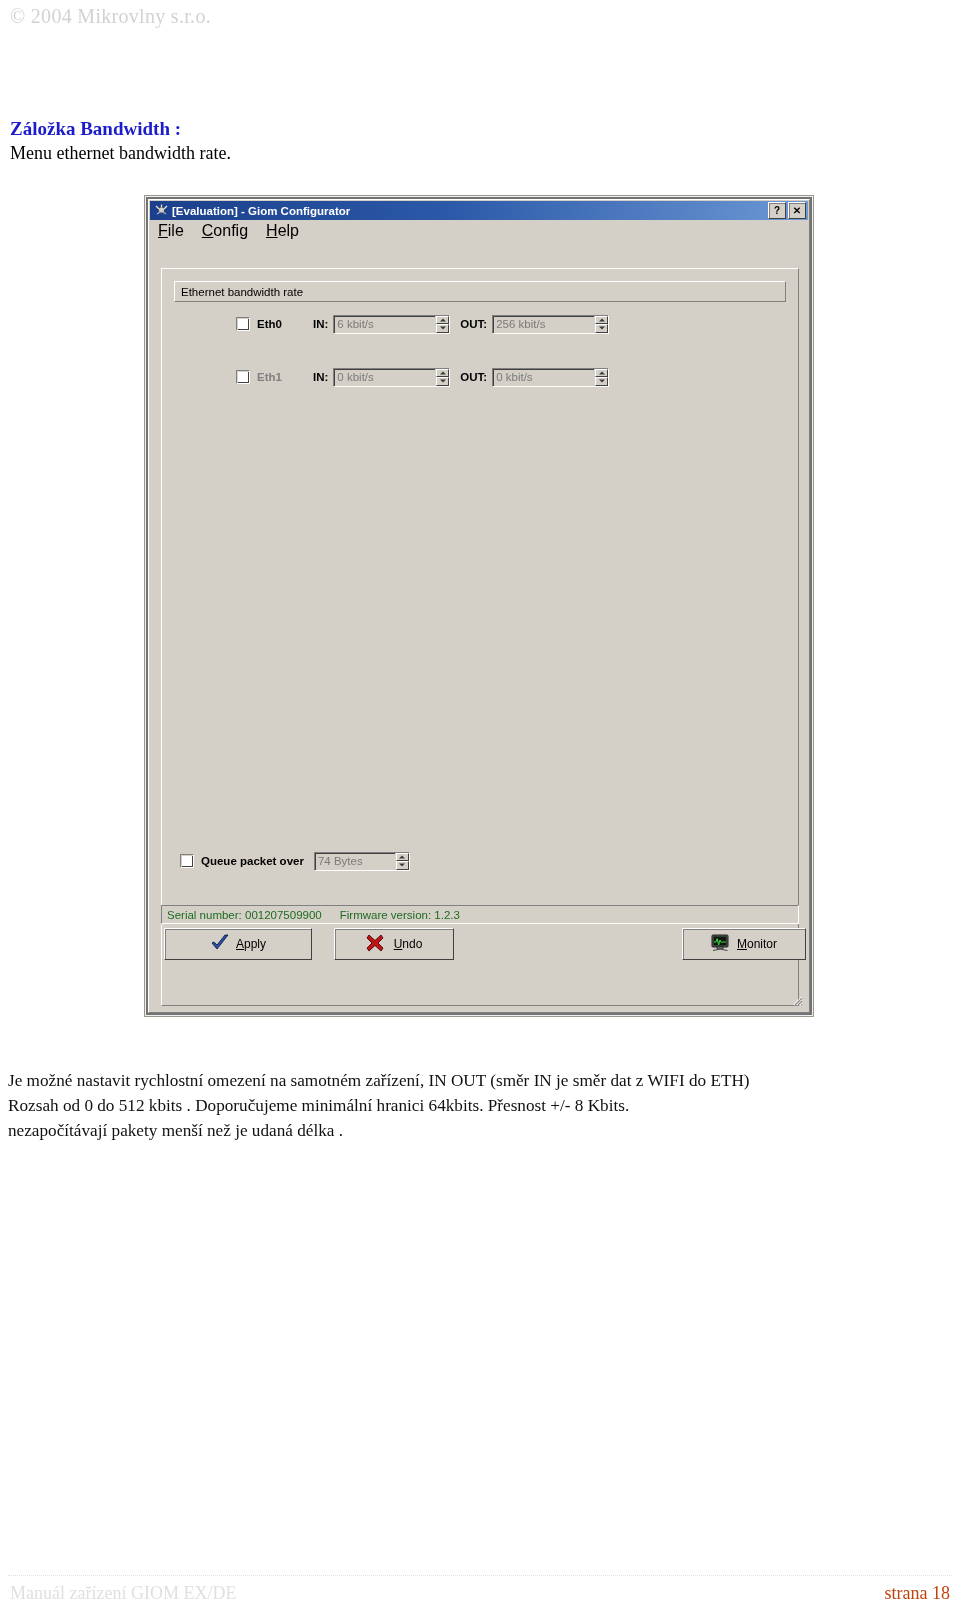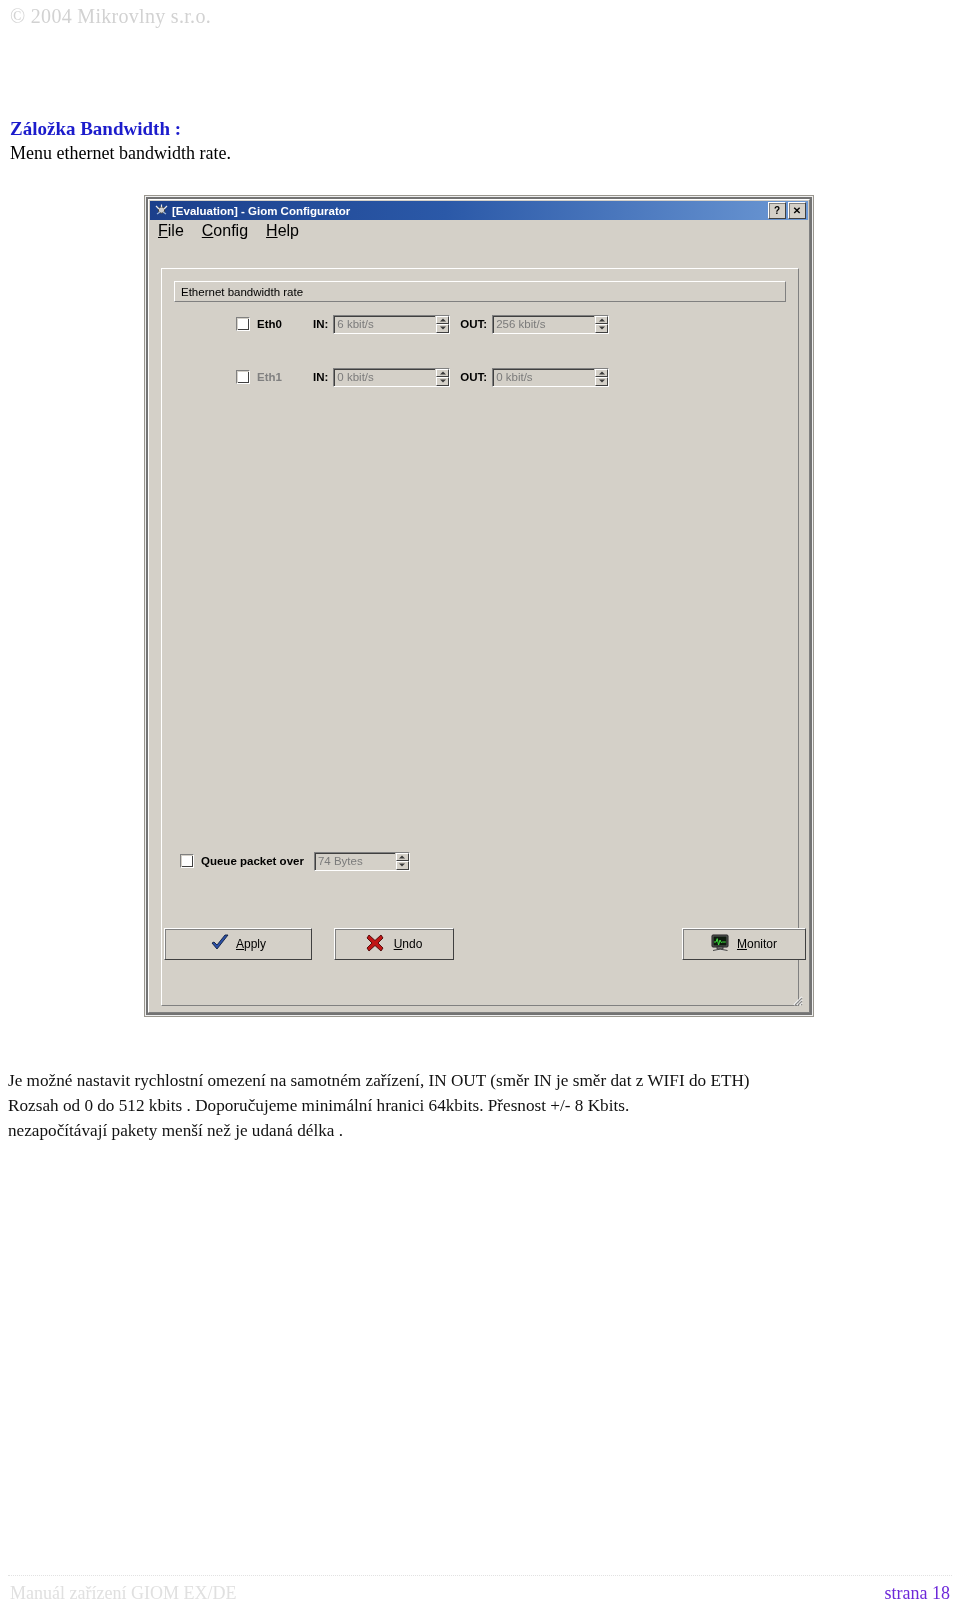--- a/index.html
+++ b/index.html
@@ -56,21 +56,21 @@
   .footer-left {
     position: absolute;
     left: 10px; top: 1583px;
     font-size: 18px;
     color: #e0e0e0;
   }
   .footer-right {
     position: absolute;
     right: 10px; top: 1583px;
     font-size: 18px;
-    color: #6d28d9;
+    color: #c2410c;
   }
 
   
   .app-window {
     position: absolute;
     left: 144px; top: 195px;
     width: 668px;
     height: 820px;
     background: #737373;
     border: 1px solid #9a978f;
@@ -425,20 +425,30 @@
           <span class="spin" style="width:94px;">
             <span class="spin-in" style="flex:1;">74 Bytes</span>
             <span class="spin-btns">
               <span class="spin-b up"></span>
               <span class="spin-b down"></span>
             </span>
           </span>
         </div>
       </div>
 
+      <div class="statusbar" style="left:8px; top:661px; right:6px;">
+        <span class="status-seg">
+          <span>Serial number:</span>
+          <span>001207509900</span>
+        </span>
+        <span class="status-seg">
+          <span>Firmware version:</span>
+          <span>1.2.3</span>
+        </span>
+      </div>
 
       <div class="btn" style="left:11px; top:684px; width:146px;">
         <span class="bico">
           <svg width="20" height="18" viewBox="0 0 20 18">
             <path d="M2 9 L7 15 L18 1 L15 1 L7 11 L4 8 Z" fill="#2b4fa8" stroke="#10203f" stroke-width="0.9" stroke-linejoin="round"></path>
           </svg>
         </span>
         <span><u>A</u><span>pply</span></span>
       </div>
 

